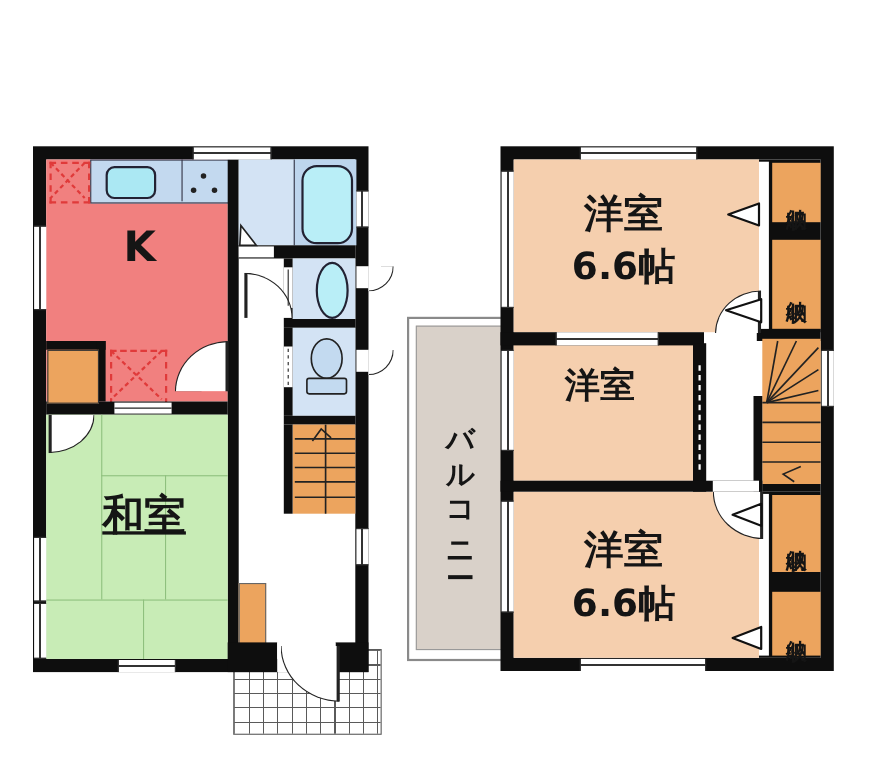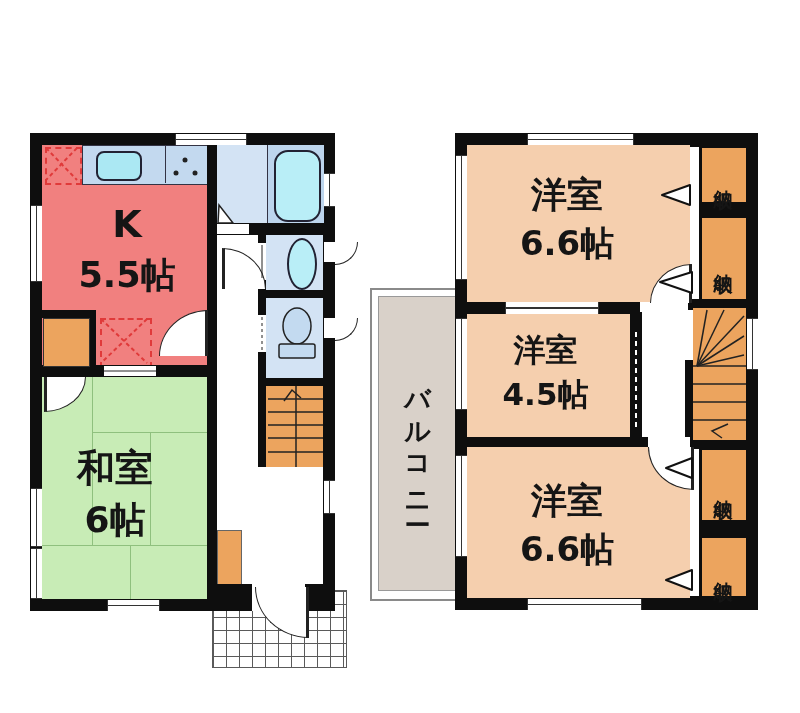--- a/index.html
+++ b/index.html
@@ -201,32 +201,29 @@
       <polygon points="690,185 690,205 662,195"></polygon>
       <polygon points="692,272 692,293 660,282"></polygon>
       <polygon points="692,458 692,478 666,468"></polygon>
       <polygon points="692,570 692,590 666,580"></polygon>
     </g>
     <polygon points="218,223 233,223 219,205" fill="#ffffff" stroke="#222" stroke-width="1.5"></polygon>
   </svg>
 
   <div class="abs label" style="left:47px;top:198px;width:160px;">
     <span style="font-size:38px;">K</span>
-    <span style="font-size:35px;">5.5帖</span>
-  </div>
-  <div class="abs label" style="left:40px;top:442px;width:150px;">
+  </div>
+  <div class="abs label" style="left:56px;top:442px;width:150px;text-decoration:underline;">
     <span style="font-size:38px;">和室</span>
-    <span style="font-size:36px;">6帖</span>
   </div>
   <div class="abs label" style="left:462px;top:170px;width:210px;">
     <span style="font-size:36px;">洋室</span>
     <span style="font-size:34px;">6.6帖</span>
   </div>
   <div class="abs label" style="left:458px;top:328px;width:175px;">
     <span style="font-size:32px;">洋室</span>
-    <span style="font-size:31px;">4.5帖</span>
   </div>
   <div class="abs label" style="left:462px;top:476px;width:210px;">
     <span style="font-size:36px;">洋室</span>
     <span style="font-size:34px;">6.6帖</span>
   </div>
 
 </div>
 
 </body></html>

